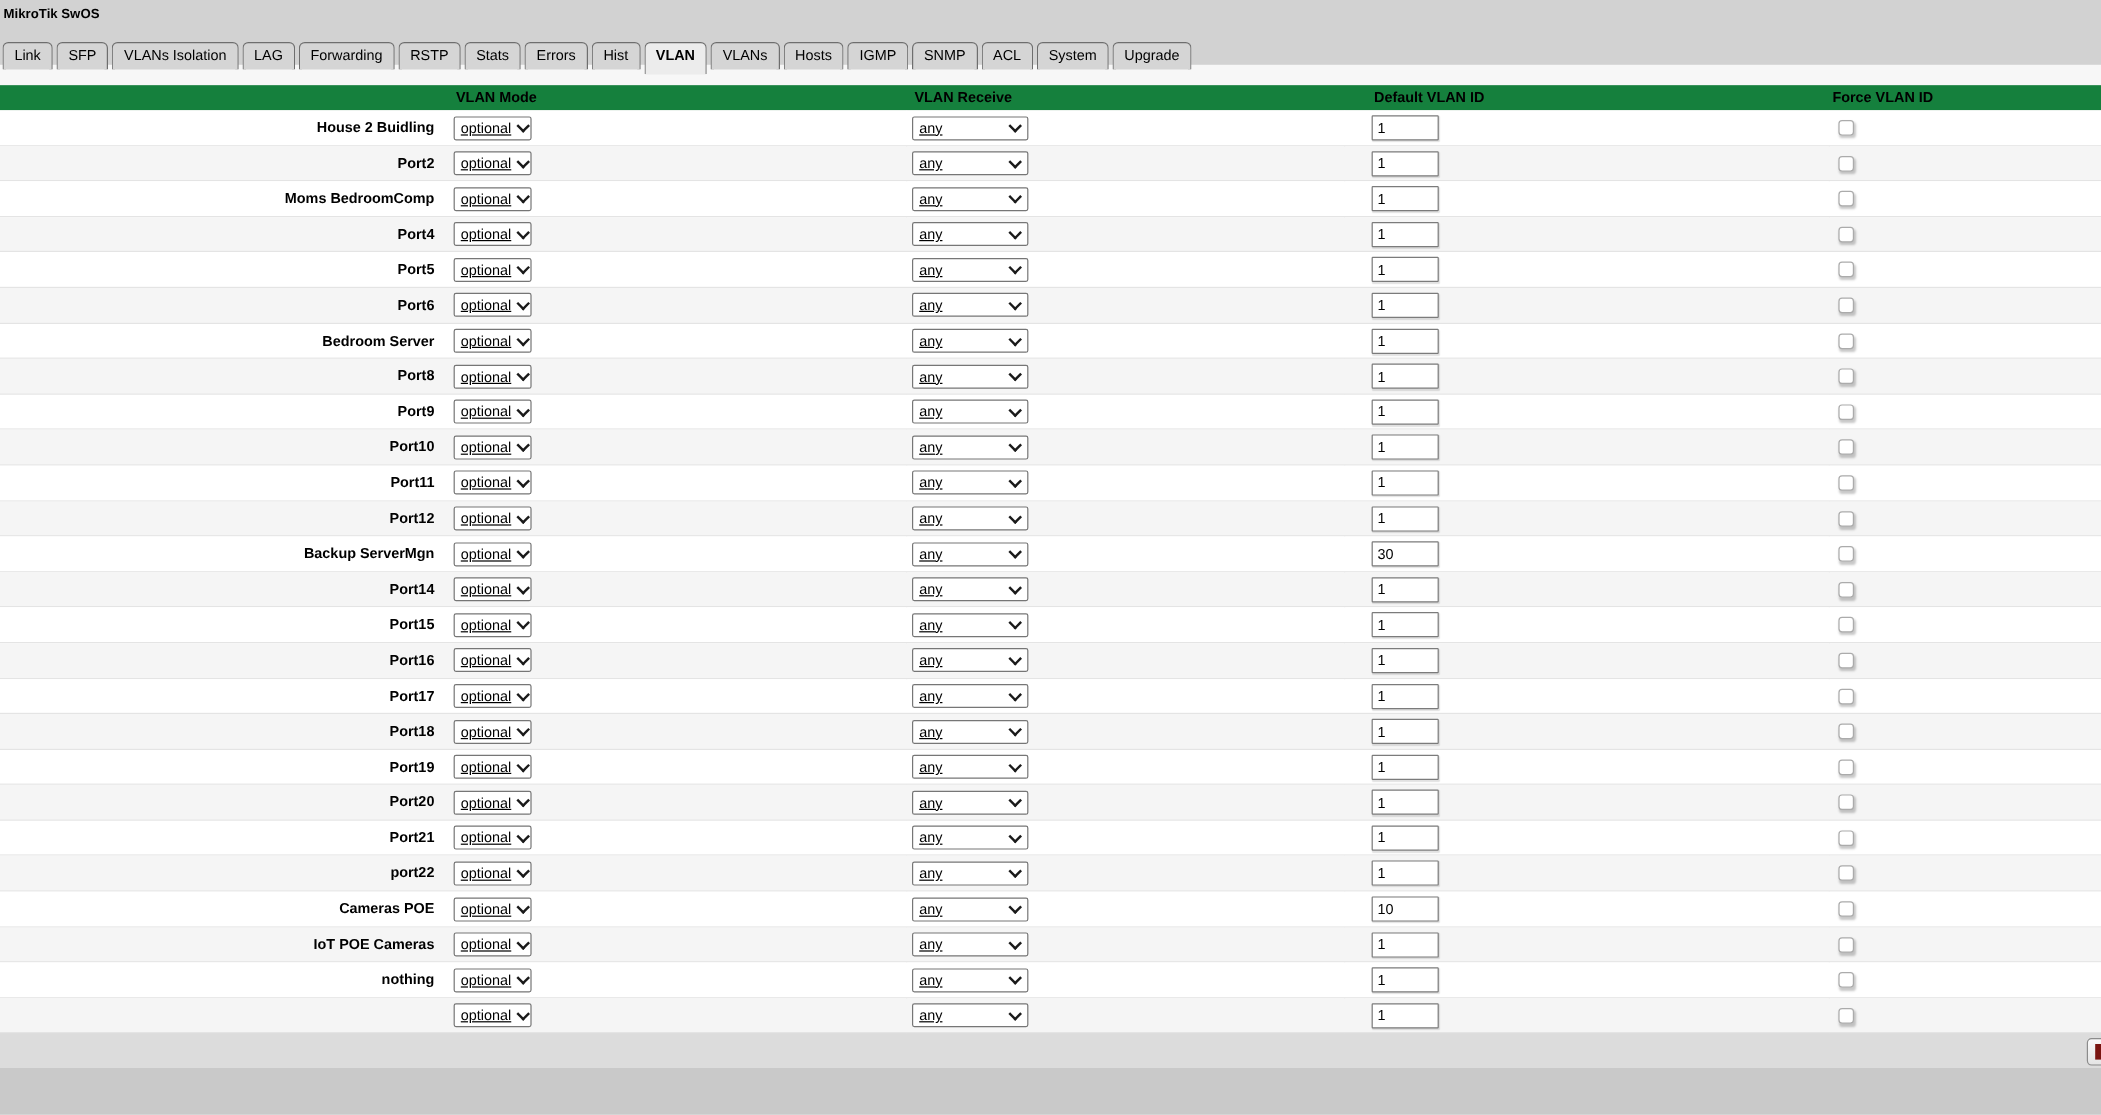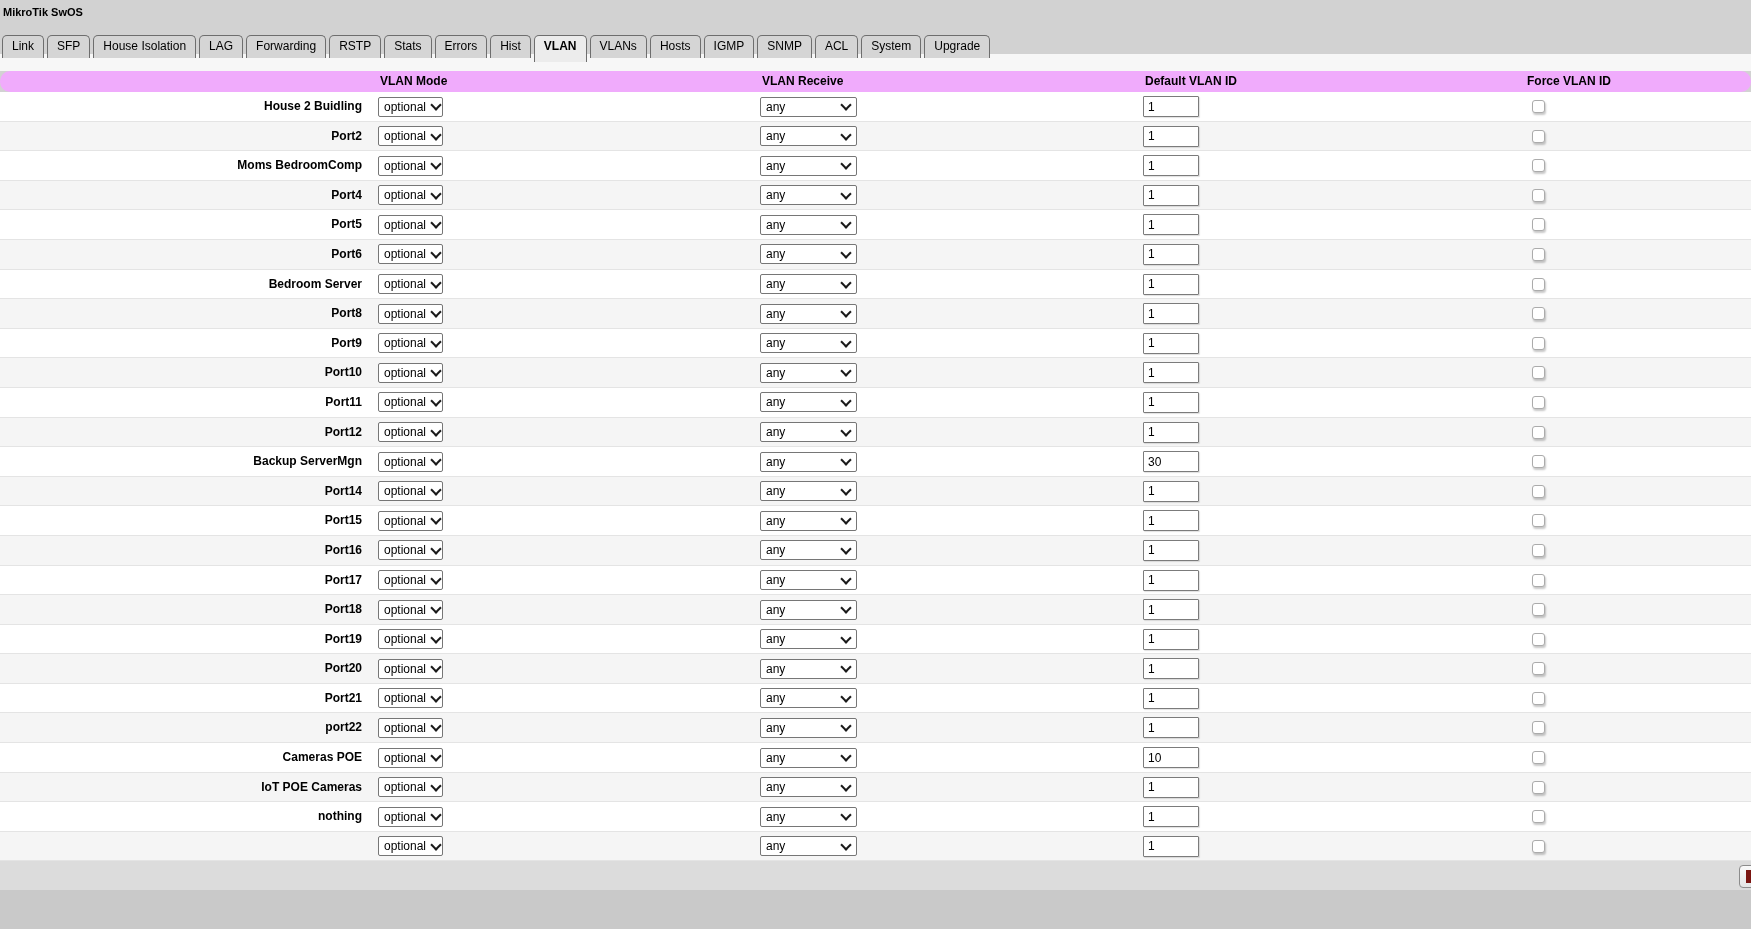--- a/index.html
+++ b/index.html
@@ -11,35 +11,35 @@
 
   
   .tabbar{position:absolute;left:2px;top:30px;height:28px;display:flex;align-items:flex-end;z-index:3;}
   .tab{background:#d5d5d5;border:1px solid #6e6e6e;border-bottom:none;border-radius:5px 5px 0 0;
        padding:4px 9px 5px 9px;font-size:12px;color:#000;margin-right:3px;cursor:pointer;line-height:13px;white-space:nowrap;}
   .tab.active{font-weight:bold;background:#ececec;padding-bottom:9px;margin-bottom:-4px;}
 
   
   .content{position:absolute;left:0;top:54px;width:1751px;z-index:1;}
   .pre-header{height:17px;background:#f7f7f7;}
-  .header-row{position:relative;height:21px;background:#f0abfc;border-radius:10px;}
+  .header-row{position:relative;height:21px;background:#15803d;}
   .header-row span{position:absolute;top:0;line-height:21px;font-size:12px;font-weight:bold;color:#000;white-space:nowrap;}
   .h-mode{left:380px;}
   .h-receive{left:762px;}
   .h-default{left:1145px;}
   .h-force{left:1527px;}
 
   .rows{position:relative;background:#fff;}
   .row{position:relative;height:29.6px;box-sizing:border-box;border-bottom:1px solid #e4e4e4;background:#fff;}
   .row.alt{background:#f5f5f5;padding-left:39px;}
   .cell-name{position:absolute;left:0;top:0;width:362px;height:100%;line-height:29.6px;
              text-align:right;font-size:12px;font-weight:bold;color:#000;white-space:nowrap;}
   .sel{position:absolute;top:4.5px;height:20px;box-sizing:border-box;background:#fff;border:1px solid #767676;
        border-radius:2px;display:flex;align-items:center;justify-content:space-between;
-       padding:0 6px 0 5px;font-size:12px;color:#000;cursor:default;}
+       padding:0 6px 0 5px;font-size:12px;color:#000;cursor:default;text-decoration:underline;}
   .sel-mode{left:378px;width:65px;}
   .sel-receive{left:760px;width:97px;text-align:right;}
   .chev{width:6px;height:6px;border-right:2px solid #1a1a1a;border-bottom:2px solid #1a1a1a;
         transform:rotate(45deg);margin-top:-3px;flex:0 0 auto;margin-left:6px;}
   .vlan-input{position:absolute;left:1143px;top:4px;width:56px;height:21px;box-sizing:border-box;
               border:1px solid #7b7b7b;border-radius:1px;background:#fff;font-family:"Liberation Sans",sans-serif;
               font-size:12px;color:#000;padding:0 0 0 4px;box-shadow:1px 1px 1px rgba(0,0,0,0.12);}
   .checkbox{position:absolute;left:1532px;top:8px;width:13px;height:13px;box-sizing:border-box;
             border:1px solid #ababab;border-radius:3px;background:#fff;
             box-shadow:1px 2px 2px rgba(0,0,0,0.22);cursor:pointer;}
@@ -60,21 +60,21 @@
 </head>
 <body>
 
 <div class="page">
 
   <div class="app-title">MikroTik SwOS</div>
 
   <div class="tabbar">
       <div class="tab">Link</div>
       <div class="tab">SFP</div>
-      <div class="tab">House Isolation</div>
+      <div class="tab">VLANs Isolation</div>
       <div class="tab">LAG</div>
       <div class="tab">Forwarding</div>
       <div class="tab">RSTP</div>
       <div class="tab">Stats</div>
       <div class="tab">Errors</div>
       <div class="tab">Hist</div>
       <div class="tab active">VLAN</div>
       <div class="tab">VLANs</div>
       <div class="tab">Hosts</div>
       <div class="tab">IGMP</div>

